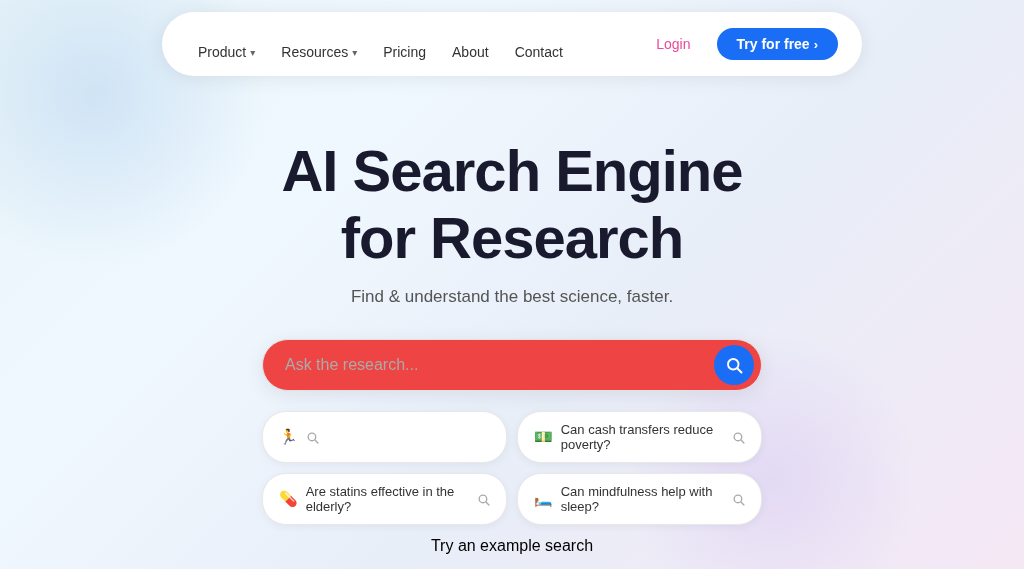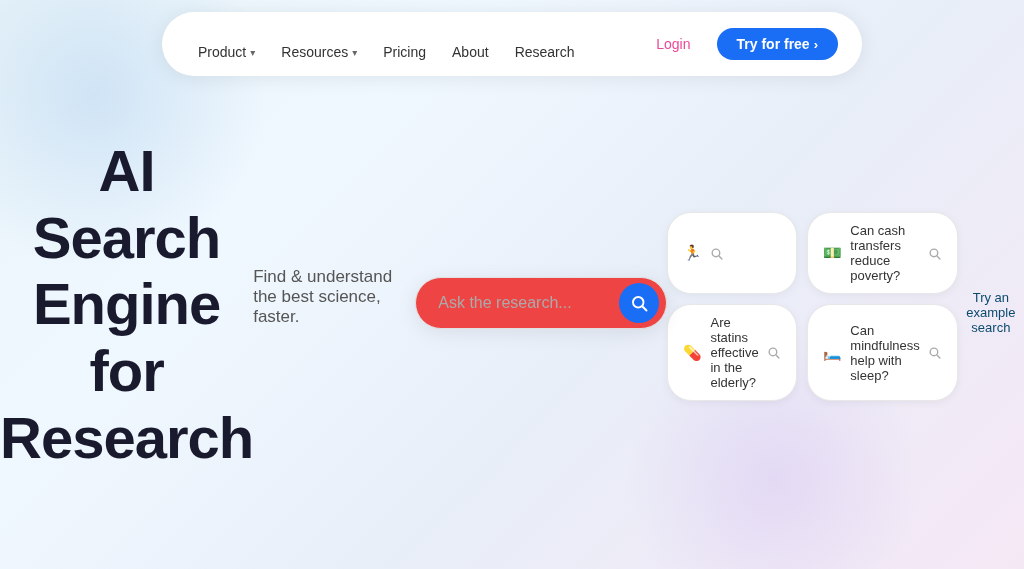--- a/index.html
+++ b/index.html
@@ -124,21 +124,21 @@
       white-space: nowrap;
     }
     .try-btn-arrow {
       font-size: 13px;
       font-weight: bold;
     }
 
     
     .hero {
       display: flex;
-      flex-direction: row;
+      flex-direction: column;
       align-items: center;
       padding-top: 50px;
       position: relative;
       z-index: 5;
     }
     .hero-title {
       font-size: 58px;
       font-weight: 700;
       color: #1a1a2e;
       text-align: center;
@@ -208,22 +208,22 @@
       font-size: 13px;
       color: #333;
       box-shadow: 0 2px 8px rgba(0,0,0,0.05);
       transition: box-shadow 0.2s;
     }
     .chip-emoji { font-size: 15px; }
     .chip-text { flex: 1; font-size: 13px; }
     .chip-search-icon { color: #aaa; font-size: 13px; }
 
     .try-example-text {
-      font-size: 13px;
-      color: #0c4a6e;
+      font-size: 16px;
+      color: #000000;
       text-align: center;
       cursor: pointer;
     }
   </style>
 </head>
 <body>
 
 <nav class="navbar">
   <div class="navbar-inner">
 
@@ -236,21 +236,21 @@
         <span>Resources</span>
         <span class="chevron">▾</span>
       </div>
       <div class="nav-item">
         <span>Pricing</span>
       </div>
       <div class="nav-item">
         <span>About</span>
       </div>
       <div class="nav-item">
-        <span>Research</span>
+        <span>Contact</span>
       </div>
     </div>
 
     <div class="nav-actions">
       <button class="login-btn">Login</button>
       <button class="try-btn">
         <span>Try for free</span>
         <span class="try-btn-arrow">›</span>
       </button>
     </div>

